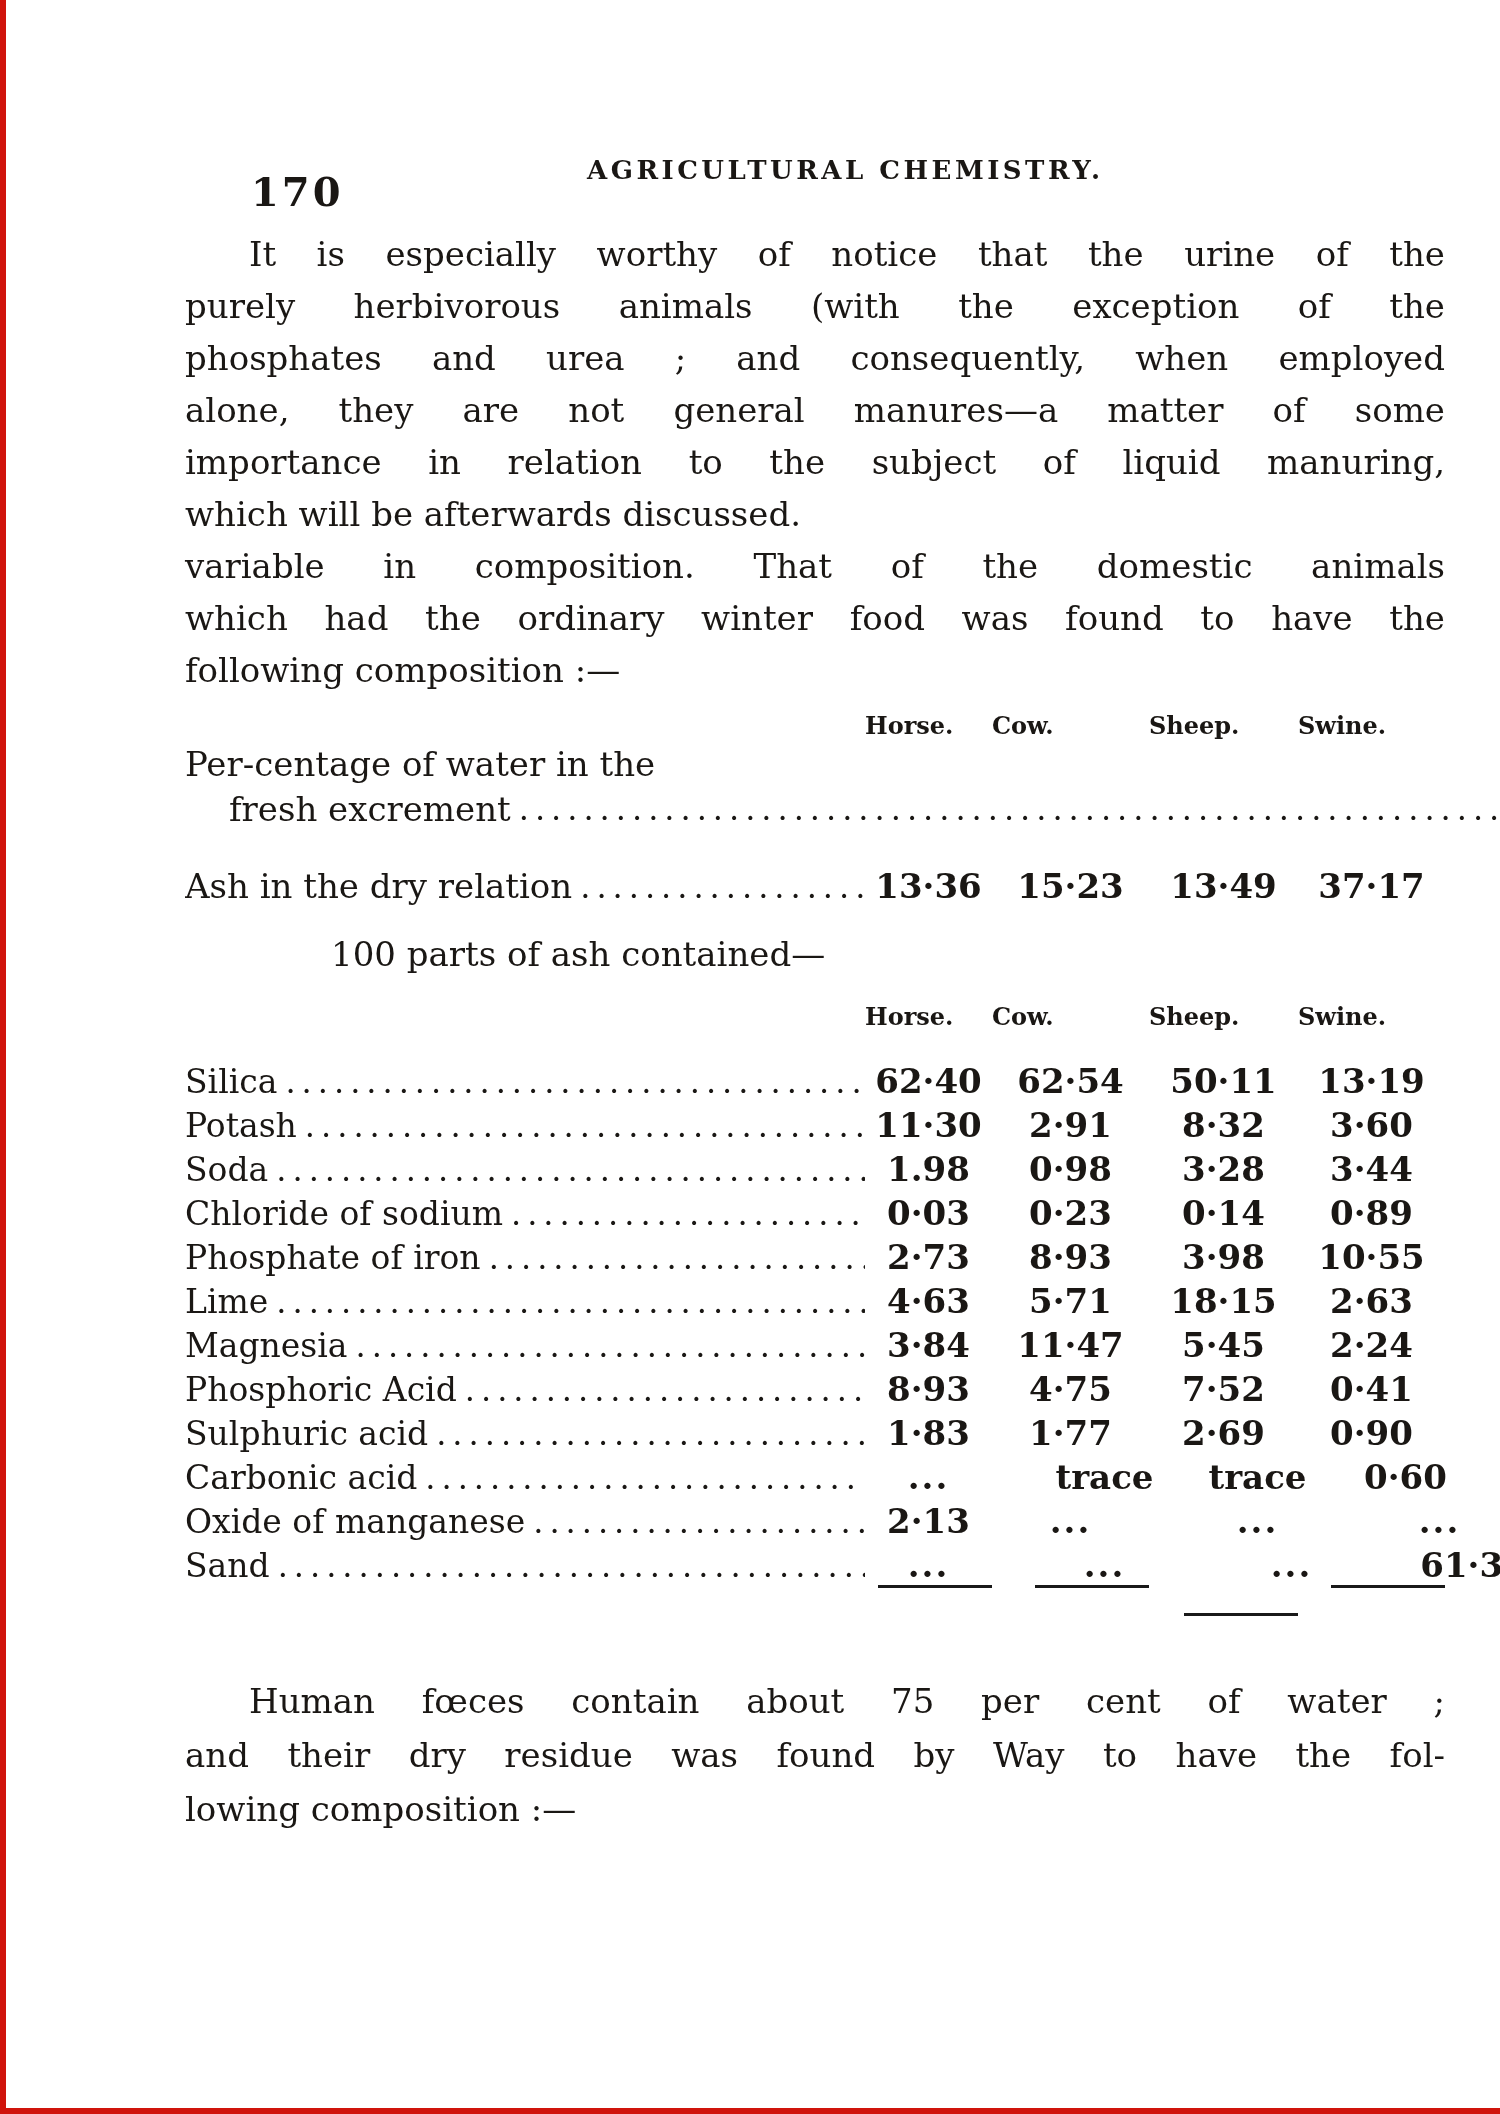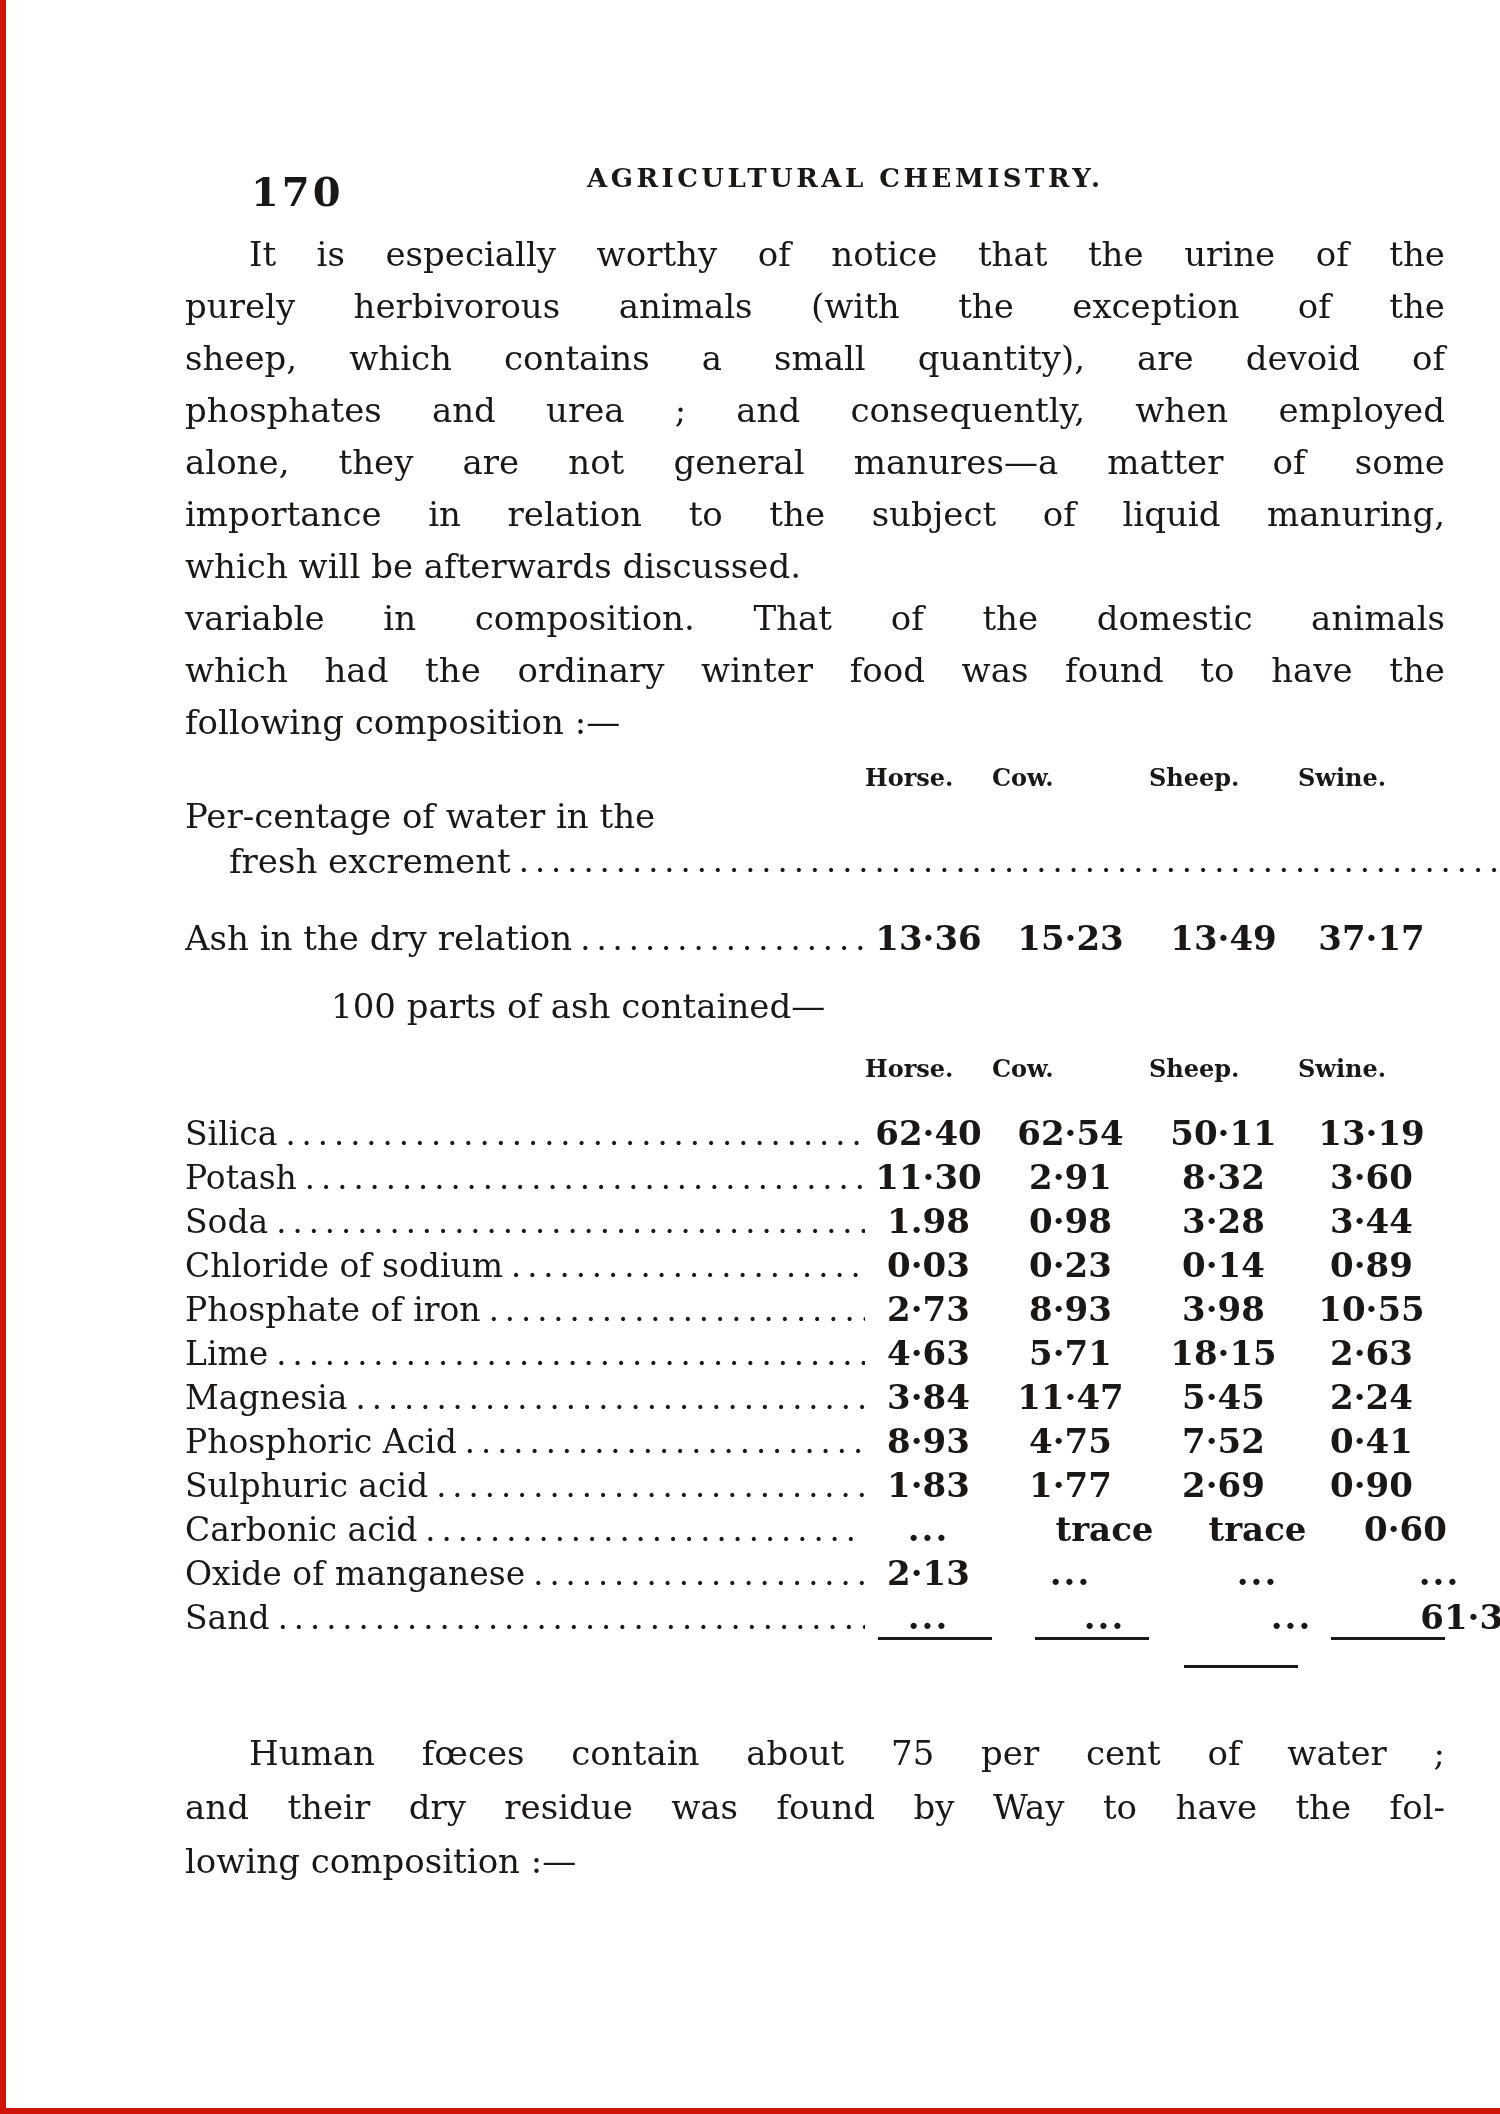--- a/index.html
+++ b/index.html
@@ -9,21 +9,21 @@
     background:#ffffff; color:var(--ink);
     font-family:"DejaVu Serif","Liberation Serif",serif;
   }
   .edge-left  { position:absolute; left:0; top:0; width:6px; height:2114px; background:var(--edge); }
   .edge-bottom{ position:absolute; left:0; bottom:0; width:1500px; height:6px; background:var(--edge); }
 
   .content { position:absolute; left:185px; top:0; width:1260px; }
 
   .pagehead { position:relative; margin-top:152px; height:40px; }
   .pageno  { position:absolute; left:66px; top:16px; font-size:40px; font-weight:bold; letter-spacing:3px; }
-  .runhead { position:absolute; left:402px; top:11px; font-size:26px; font-weight:bold; letter-spacing:3.5px; white-space:nowrap; }
+  .runhead { position:absolute; left:402px; top:3px; font-size:26px; font-weight:bold; letter-spacing:3.5px; white-space:nowrap; }
 
   .para { font-size:34px; line-height:52px; }
   .jline { text-align:justify; text-align-last:justify; }
   .lline { text-align:left; }
   .indent { text-indent:64px; }
   .ital { font-style:italic; }
   #para1 { margin-top:36px; }
   #para3 { margin-top:58px; line-height:54px; }
 
   
@@ -64,21 +64,20 @@
 <div class="content">
 
   <div class="pagehead">
     <span class="pageno">170</span>
     <span class="runhead">AGRICULTURAL CHEMISTRY.</span>
   </div>
 
   <div class="para" id="para1">
       <div class="jline indent">It is especially worthy of notice that the urine of the</div>
       <div class="jline">purely herbivorous animals (with the exception of the</div>
-      <div class="jline">sheep, which contains a small quantity), are devoid of</div>
       <div class="jline">phosphates and urea ; and consequently, when employed</div>
       <div class="jline">alone, they are not general manures—a matter of some</div>
       <div class="jline">importance in relation to the subject of liquid manuring,</div>
       <div class="lline">which will be afterwards discussed.</div>
     </div>
 
   <div class="para" id="para2">
       <div class="jline">variable in composition.  That of the domestic animals</div>
       <div class="jline">which had the ordinary winter food was found to have the</div>
       <div class="lline">following composition :—</div>

